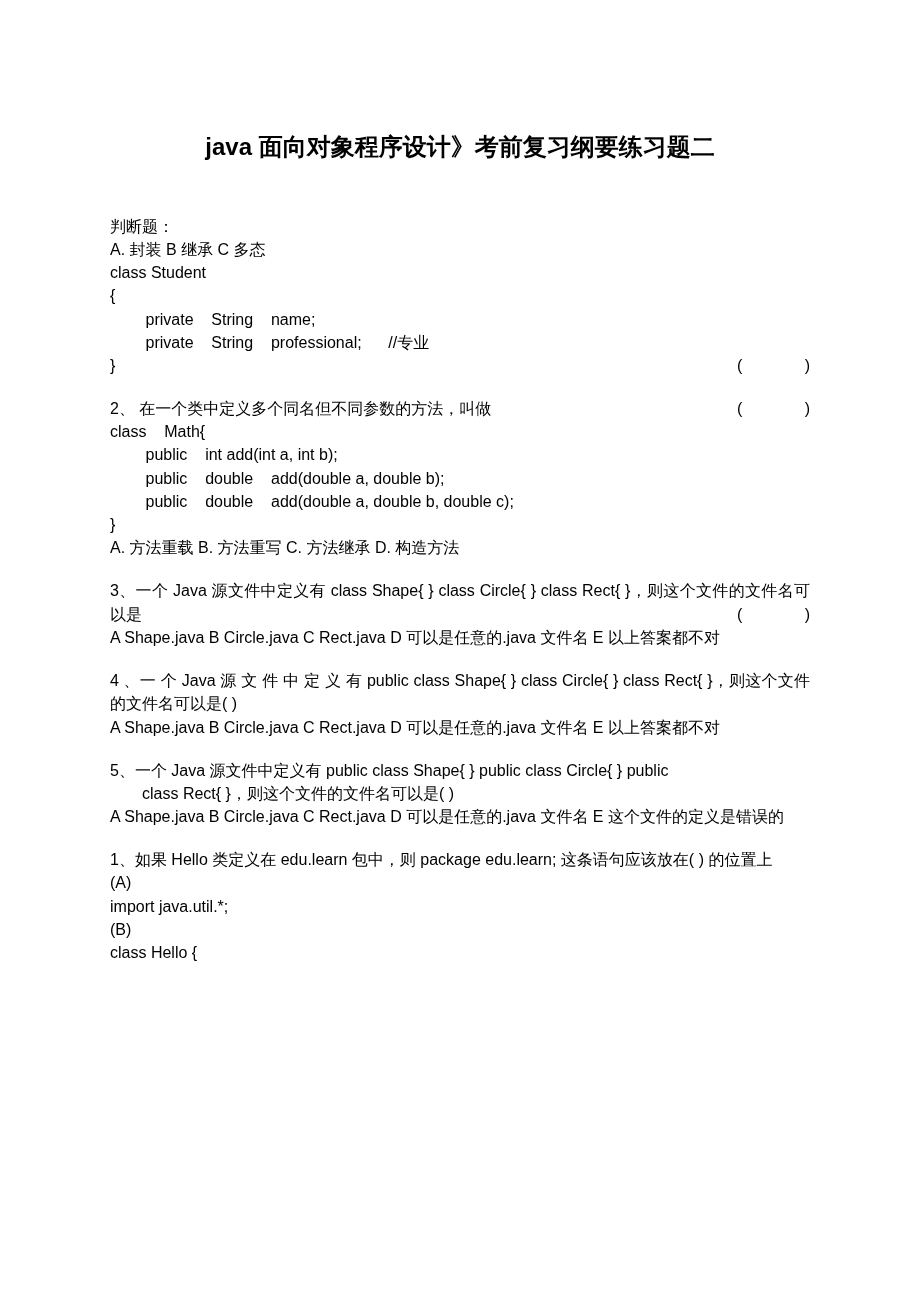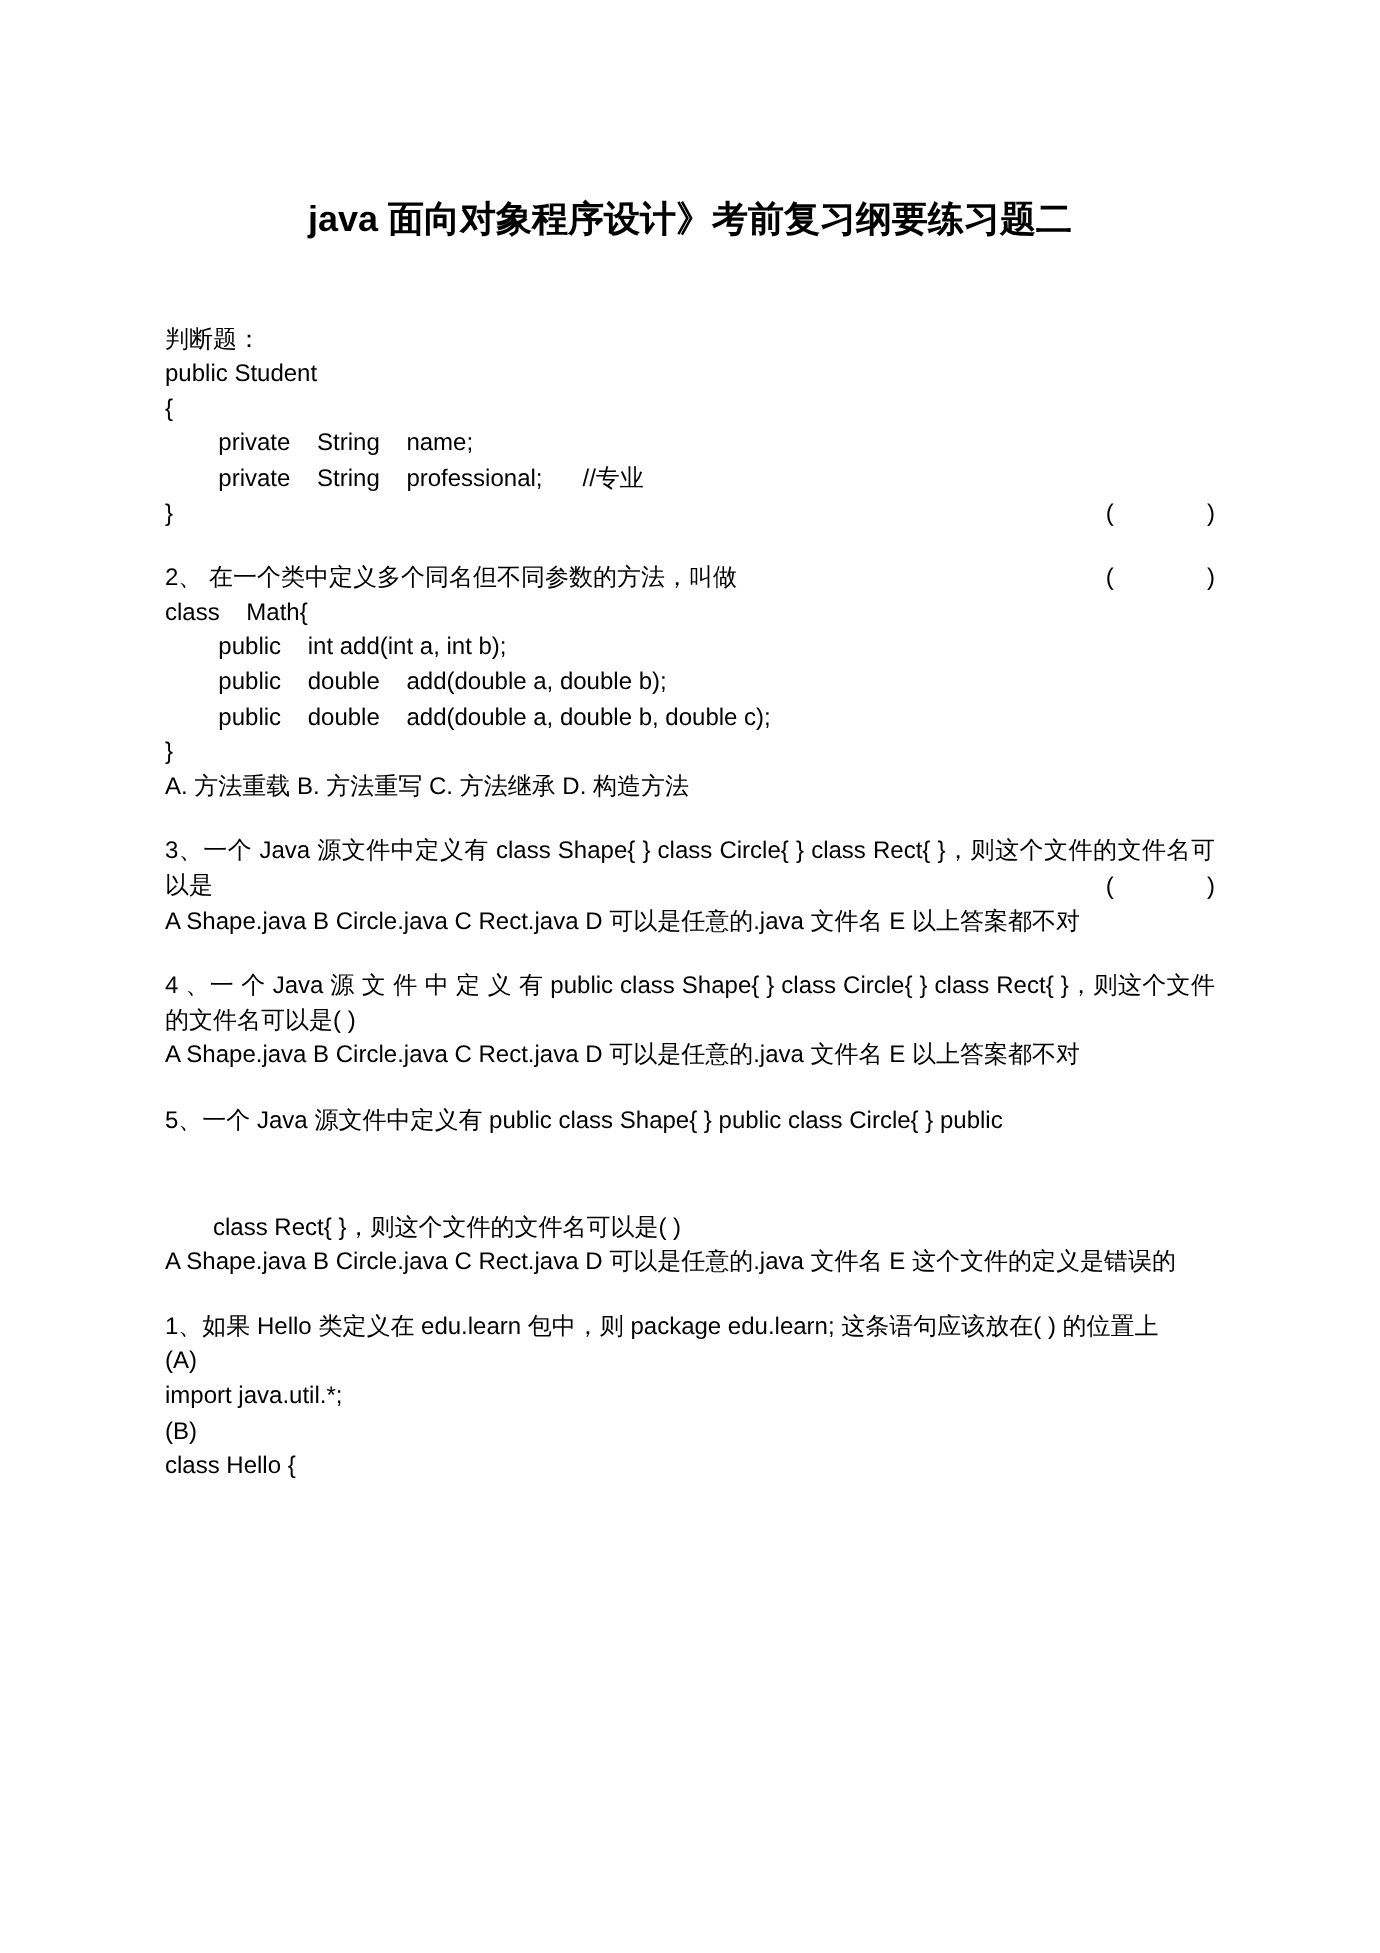--- a/index.html
+++ b/index.html
@@ -37,21 +37,22 @@
 </head>
 <body>
 
 <div class="page">
 
   <div class="title">java 面向对象程序设计》考前复习纲要练习题二</div>
 
   <div class="section-label">判断题：</div>
 
   <div class="q-block">
-    <div class="code-line">public    Student</div>
+    <div>A.    封装                    B    继承                        C  多态</div>
+    <div class="code-line">class    Student</div>
     <div class="code-line">{</div>
     <div class="code-line" style="white-space:pre;">        private    String    name;</div>
     <div class="code-line" style="white-space:pre;">        private    String    professional;      //专业</div>
     <div class="line-with-paren">
       <span class="code-line">}</span>
       <span class="paren">(              )</span>
     </div>
   </div>
 
   <div class="q-block">
@@ -80,21 +81,21 @@
     <div style="text-align:justify;">A Shape.java          B Circle.java          C Rect.java       D 可以是任意的.java 文件名       E 以上答案都不对</div>
   </div>
 
   <div class="q-block">
     <div style="text-align:justify;">4 、一 个 Java 源 文 件 中 定 义 有 public    class    Shape{    }      class    Circle{    }      class    Rect{        }，则这个文件的文件名可以是(              )</div>
     <div style="text-align:justify;">A Shape.java          B Circle.java          C Rect.java       D 可以是任意的.java 文件名       E 以上答案都不对</div>
   </div>
 
   <div class="q-block">
     <div style="text-align:justify;">5、一个 Java 源文件中定义有 public    class    Shape{    }      public    class    Circle{    }      public</div>
-    <div style="padding-left:2em;margin-top:48px;">class    Rect{        }，则这个文件的文件名可以是(              )</div>
+    <div style="padding-left:2em;">class    Rect{        }，则这个文件的文件名可以是(              )</div>
     <div style="text-align:justify;">A Shape.java          B Circle.java          C Rect.java       D 可以是任意的.java 文件名       E 这个文件的定义是错误的</div>
   </div>
 
   <div class="q-block">
     <div style="text-align:justify;">1、如果 Hello 类定义在 edu.learn 包中，则 package    edu.learn;  这条语句应该放在(              ) 的位置上</div>
     <div class="code-line">(A)</div>
     <div class="code-line">import    java.util.*;</div>
     <div class="code-line">(B)</div>
     <div class="code-line">class    Hello {</div>
   </div>

